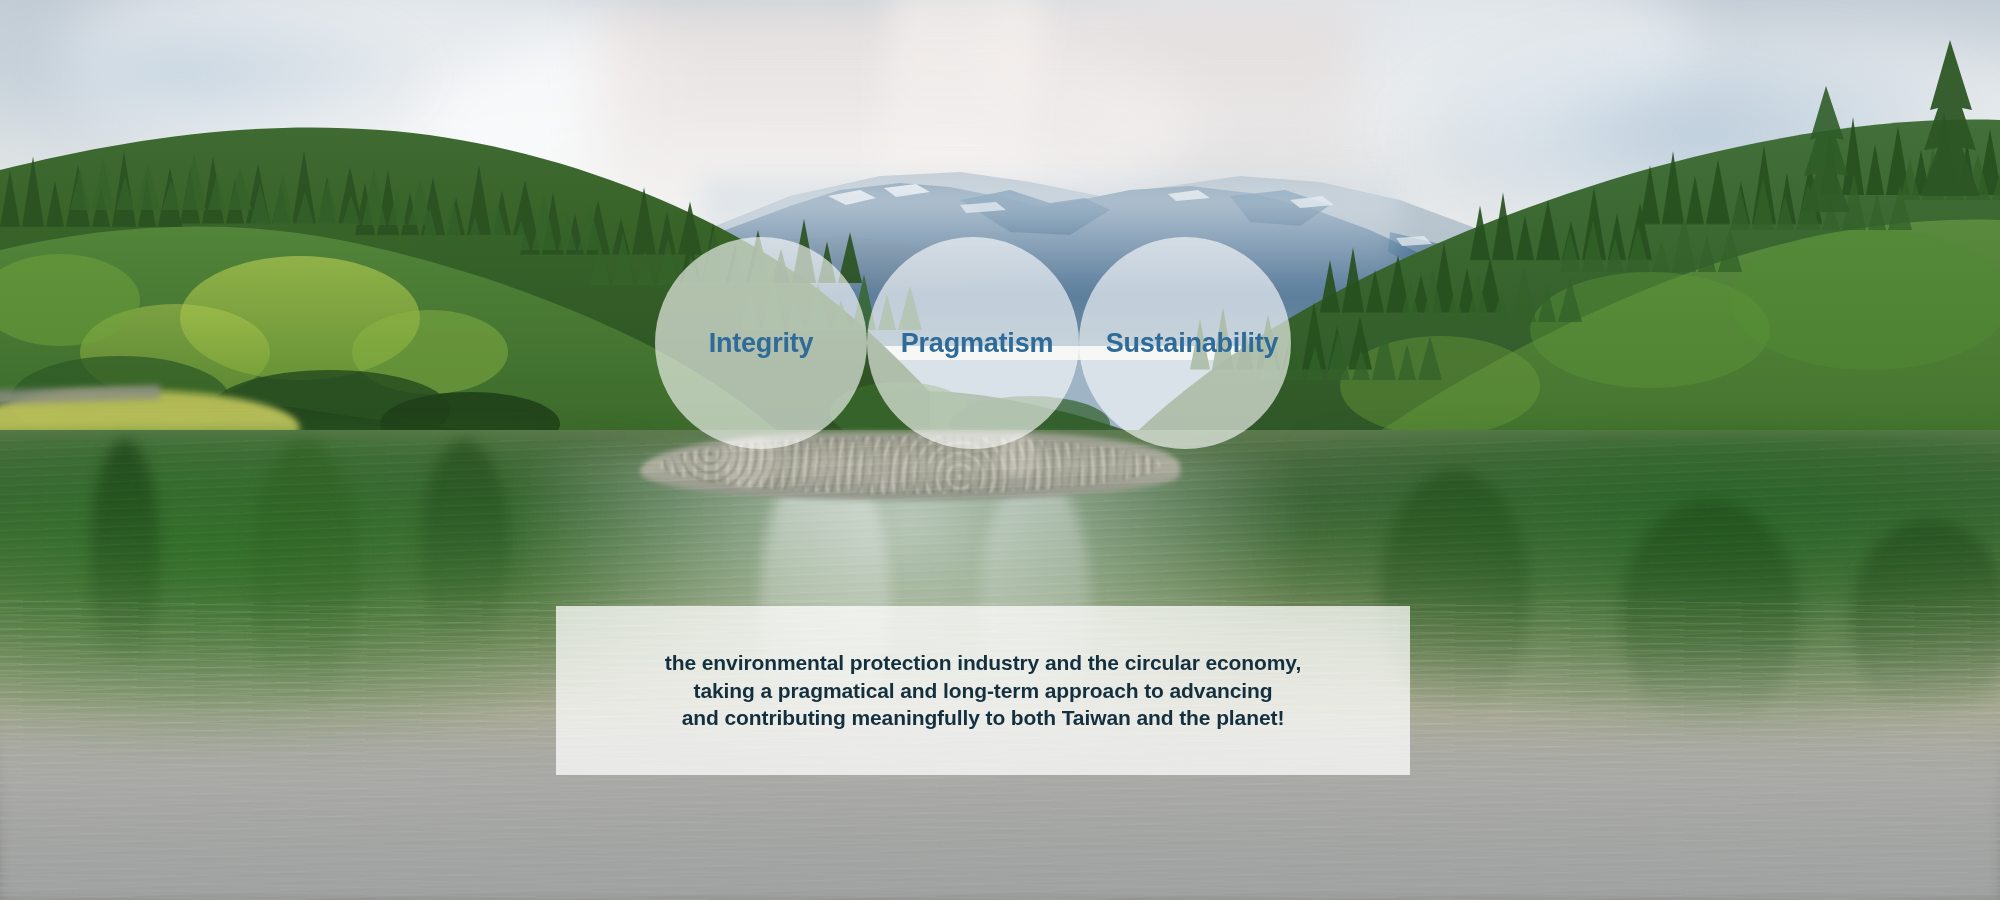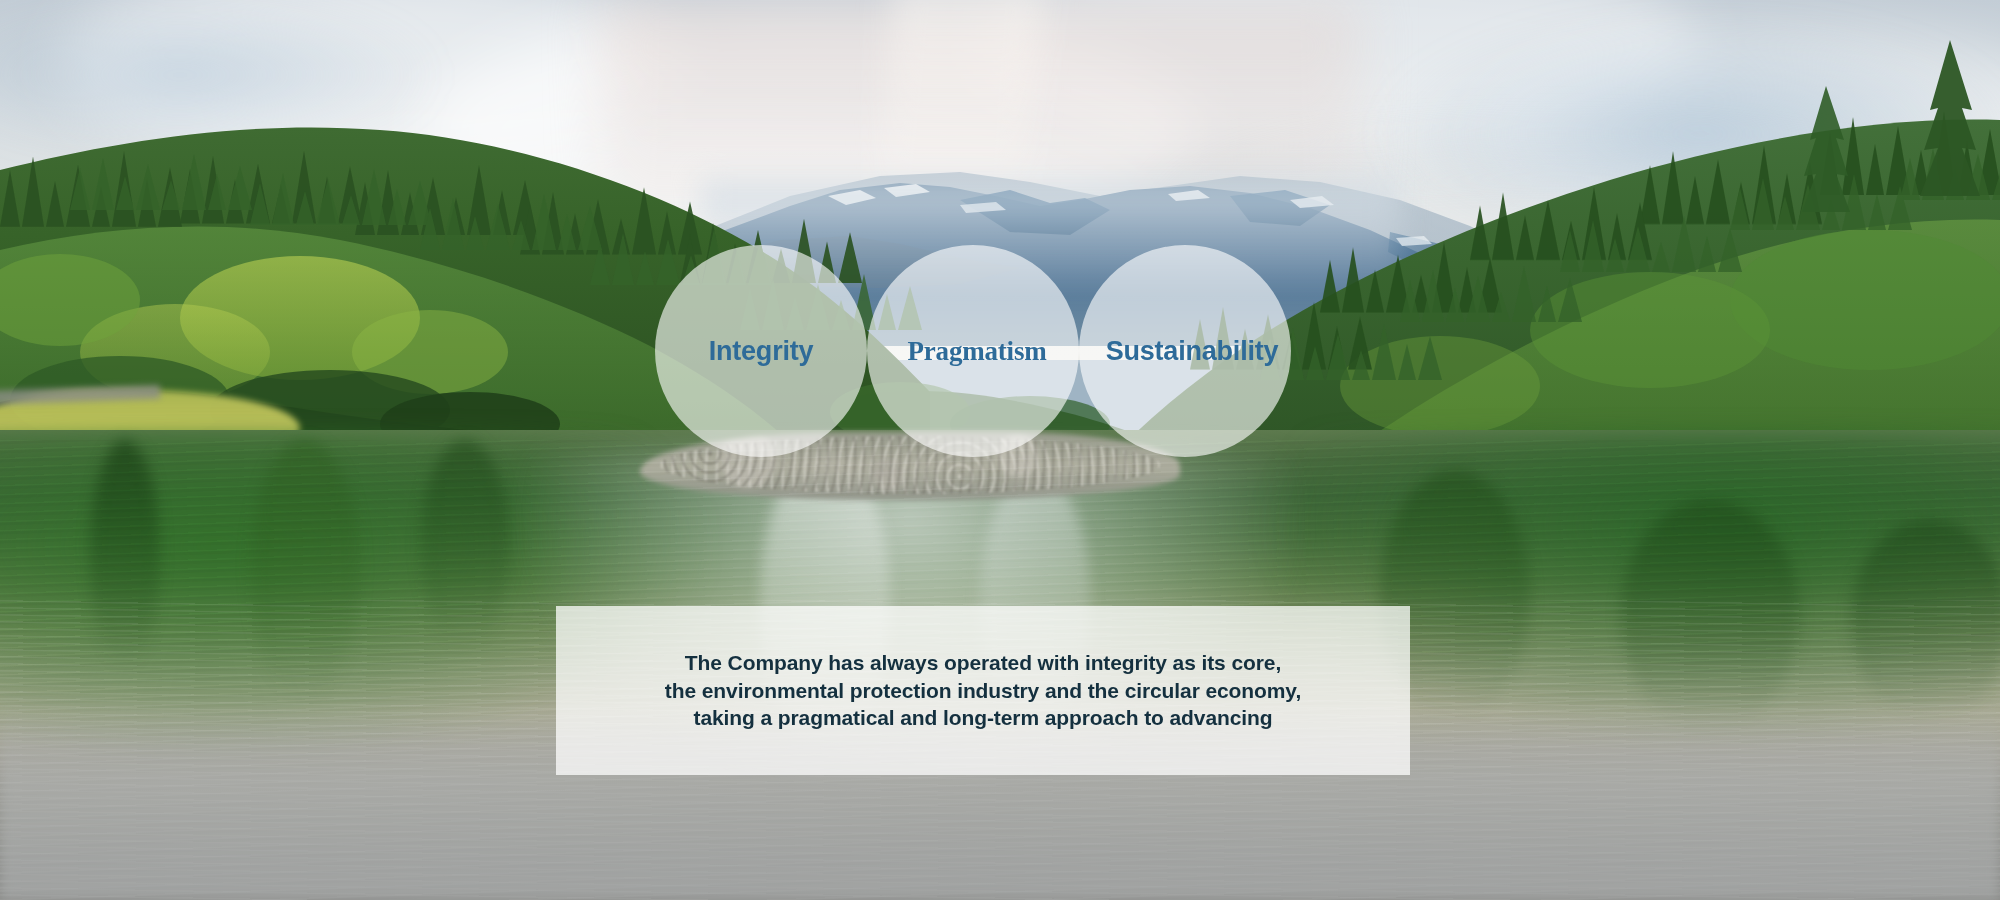--- a/index.html
+++ b/index.html
@@ -197,21 +197,21 @@
     background:
       repeating-radial-gradient(circle at 10% 30%, rgba(120,118,108,.5) 0 2px, rgba(0,0,0,0) 3px 9px),
       repeating-radial-gradient(circle at 60% 70%, rgba(230,228,220,.45) 0 2px, rgba(0,0,0,0) 3px 11px);
     border-radius: 50%;
     filter: blur(1.2px);
   }
 
   
   .circles {
     position: absolute;
-    left: 655px; top: 245px;
+    left: 655px; top: 237px;
     width: 635px; height: 212px;
     display: flex;
     align-items: center;
   }
   .value-circle {
     position: relative;
     width: 212px; height: 212px;
     border-radius: 50%;
     background: rgba(255,255,255,0.62);
     display: flex;
@@ -222,21 +222,21 @@
   .value-label {
     font-size: 27px;
     font-weight: bold;
     color: #2e6b99;
     letter-spacing: -0.2px;
     white-space: nowrap;
     line-height: 1;
     position: relative;
     z-index: 3;
   }
-  .vc2 .value-label { margin-left: 8px; font-family: Liberation Serif, serif; }
+  .vc2 .value-label { margin-left: 8px; }
   .vc3 .value-label { margin-left: 14px; }
 
   
   .quote-panel {
     position: absolute;
     left: 556px; top: 606px;
     width: 854px; height: 169px;
     background: rgba(255,255,255,0.74);
     display: flex;
     align-items: center;
@@ -460,19 +460,19 @@
     <div class="value-circle vc2">
       <span class="value-label">Pragmatism</span>
     </div>
     <div class="value-circle vc3">
       <span class="value-label">Sustainability</span>
     </div>
   </div>
 
   <div class="quote-panel">
     <div class="quote-text">
-      <span class="ln">The Company has always operated with integrity as its core,</span>
       <span class="ln">the environmental protection industry and the circular economy,</span>
       <span class="ln">taking a pragmatical and long-term approach to advancing</span>
+      <span class="ln">and contributing meaningfully to both Taiwan and the planet!</span>
     </div>
   </div>
 
 </div>
 
 </body></html>

